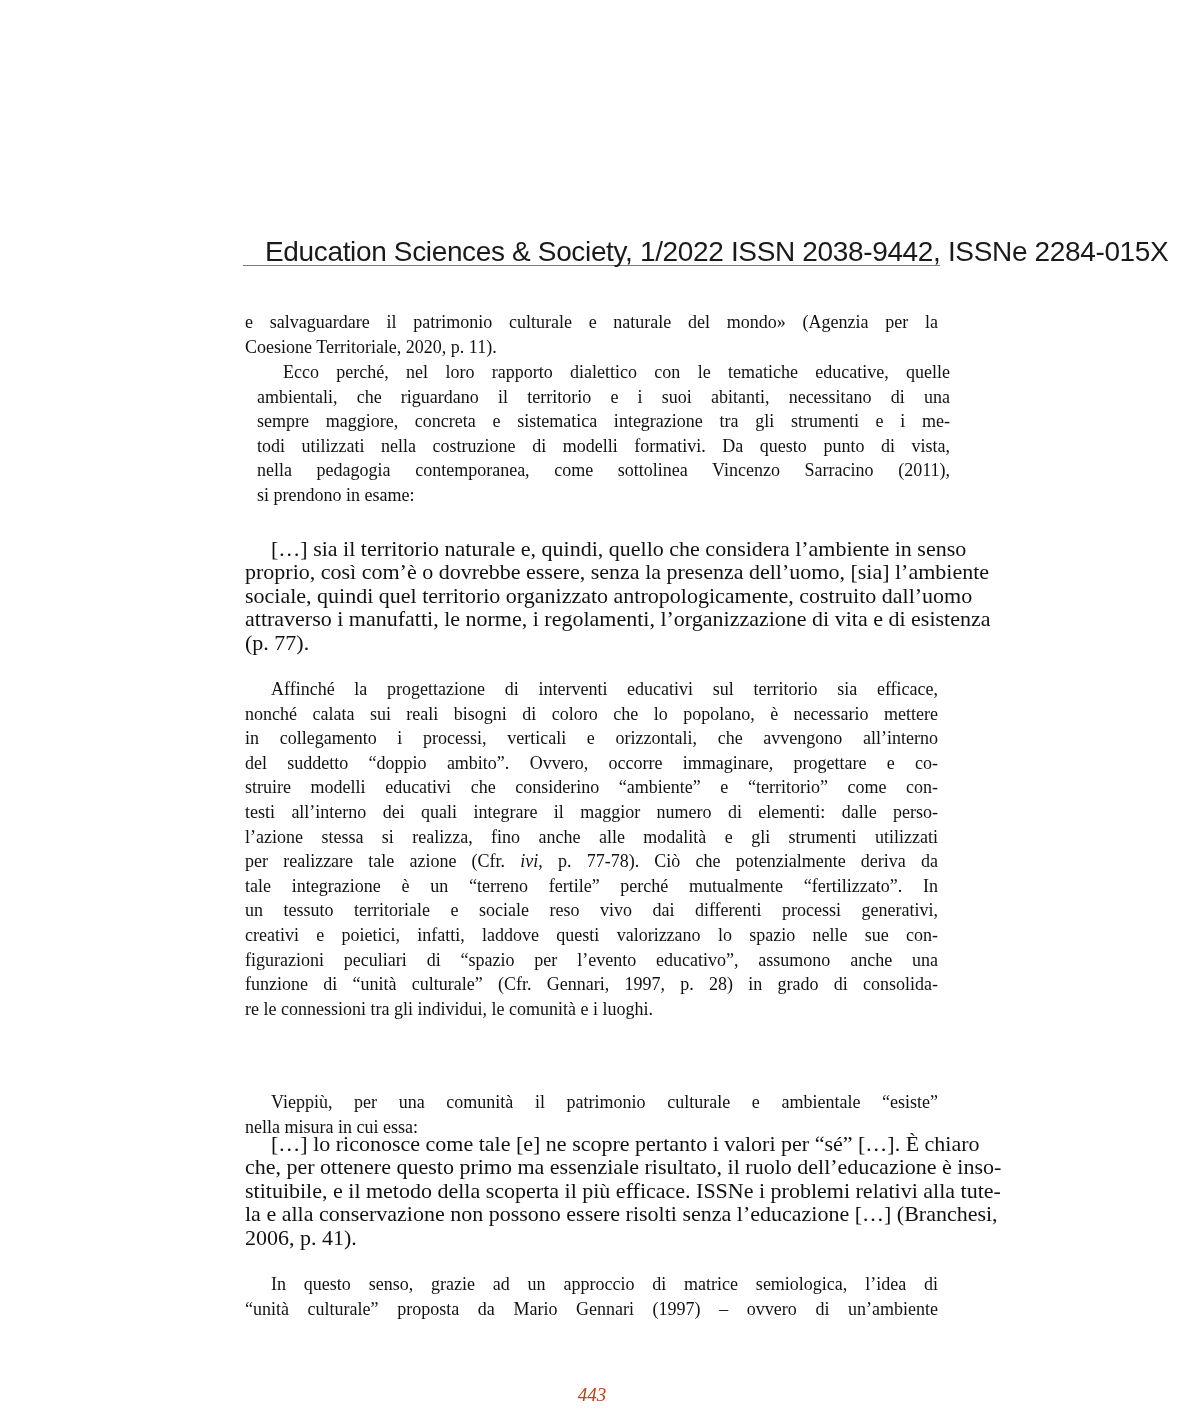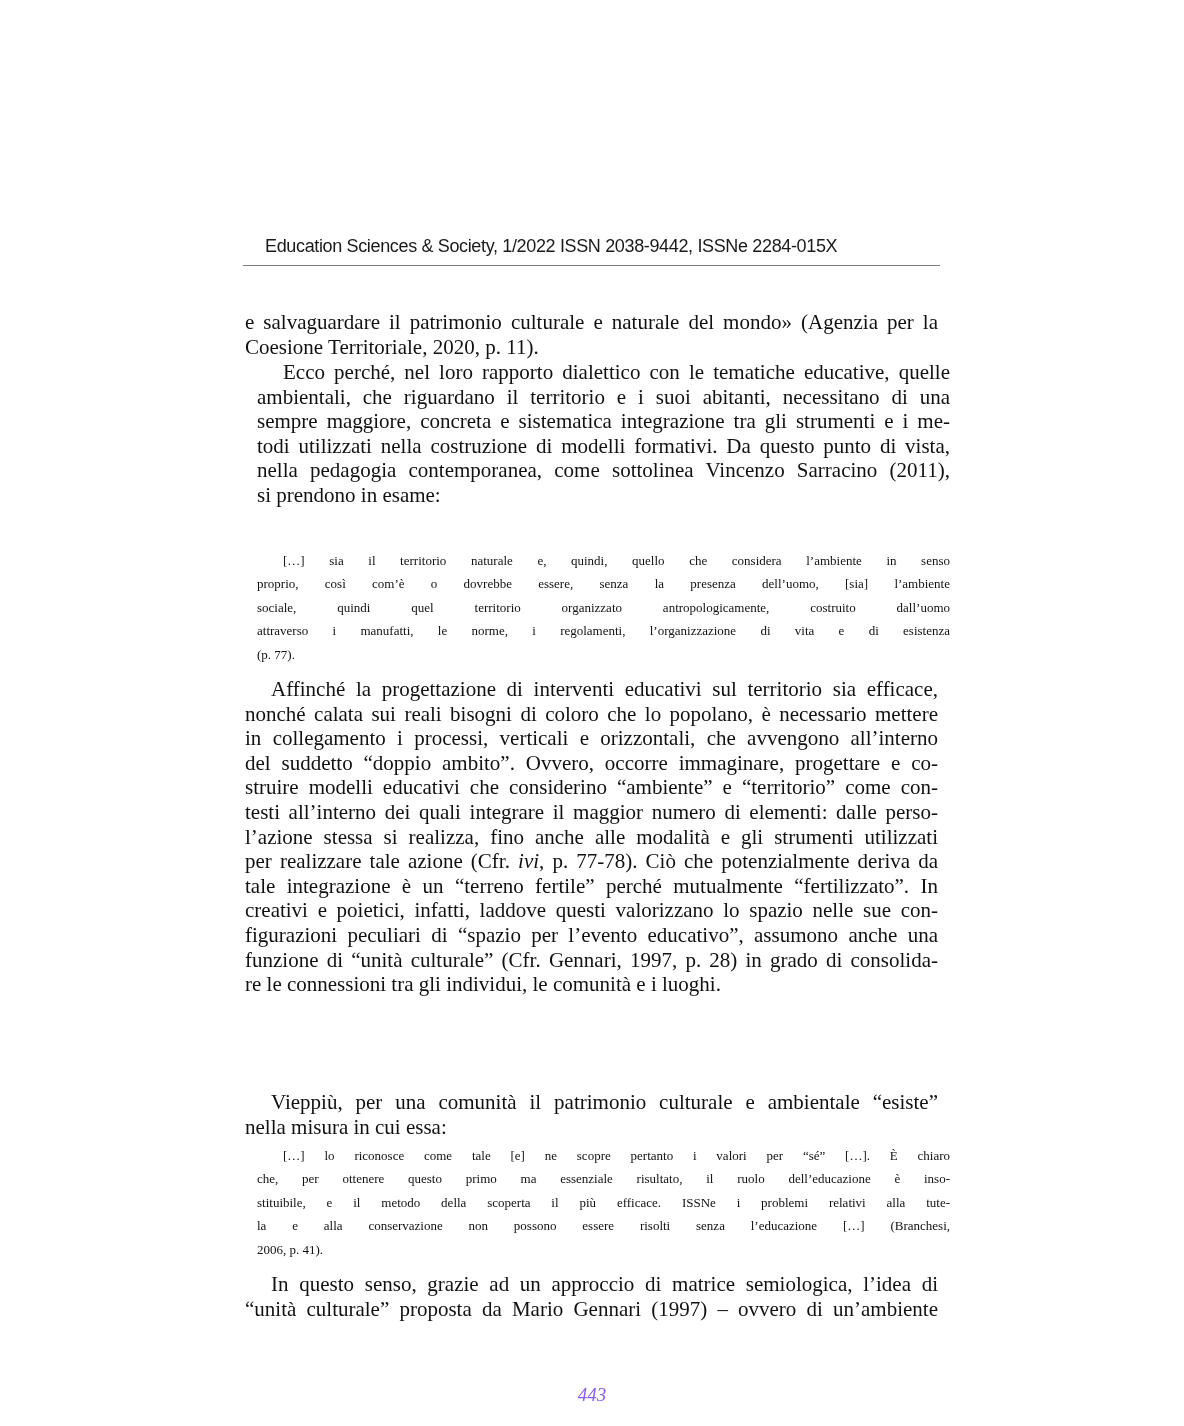--- a/index.html
+++ b/index.html
@@ -21,56 +21,56 @@
       width: 697px;
       height: 32px;
       border-bottom: 1.5px solid #7a7a7a;
       box-sizing: border-box;
     }
     .running-header-text {
       position: absolute;
       left: 22px;
       top: 2px;
       font-family: "Liberation Sans", sans-serif;
-      font-size: 18px;
+      font-size: 28px;
       letter-spacing: -0.35px;
       color: #1a1a1a;
       white-space: nowrap;
     }
     .text-block {
       position: absolute;
       left: 245px;
       top: 310px;
       width: 693px;
       font-family: "Liberation Serif", serif;
     }
     .para {
-      font-size: 21px;
+      font-size: 18px;
       line-height: 24.6px;
       text-align: justify;
       margin: 0;
       hyphens: manual;
     }
     .quote {
-      font-size: 13px;
+      font-size: 22px;
       line-height: 23.4px;
       text-align: justify;
-      margin: 12px;
+      margin: 0;
       text-indent: 26px;
     }
     .page-number {
       position: absolute;
       left: 0;
       width: 1184px;
       top: 1384px;
       text-align: center;
       font-family: "Liberation Serif", serif;
       font-style: italic;
       font-size: 19px;
-      color: #8b5cf6;
+      color: #c2410c;
     }
     .line {
       display: block;
       text-align: justify;
       text-align-last: justify;
       white-space: nowrap;
     }
     .line.last {
       text-align-last: left;
     }
@@ -110,20 +110,21 @@
   <div class="para" style="position:absolute; top:367px; width:693px;">
     <span class="line" style="padding-left:26px;">Affinché la progettazione di interventi educativi sul territorio sia efficace,</span>
     <span class="line">nonché calata sui reali bisogni di coloro che lo popolano, è necessario mettere</span>
     <span class="line">in collegamento i processi, verticali e orizzontali, che avvengono all’interno</span>
     <span class="line">del suddetto “doppio ambito”. Ovvero, occorre immaginare, progettare e co-</span>
     <span class="line">struire modelli educativi che considerino “ambiente” e “territorio” come con-</span>
     <span class="line">testi all’interno dei quali integrare il maggior numero di elementi: dalle perso-</span>
     <span class="line">l’azione stessa si realizza, fino anche alle modalità e gli strumenti utilizzati</span>
     <span class="line"><span>per realizzare tale azione (Cfr. </span><em>ivi</em><span>, p. 77-78). Ciò che potenzialmente deriva da</span></span>
     <span class="line">tale integrazione è un “terreno fertile” perché mutualmente “fertilizzato”. In</span>
+    <span class="line">un tessuto territoriale e sociale reso vivo dai differenti processi generativi,</span>
     <span class="line">creativi e poietici, infatti, laddove questi valorizzano lo spazio nelle sue con-</span>
     <span class="line">figurazioni peculiari di “spazio per l’evento educativo”, assumono anche una</span>
     <span class="line">funzione di “unità culturale” (Cfr. Gennari, 1997, p. 28) in grado di consolida-</span>
     <span class="line last">re le connessioni tra gli individui, le comunità e i luoghi.</span>
   </div>
 
   <div class="para" style="position:absolute; top:780px; width:693px;">
     <span class="line" style="padding-left:26px;">Vieppiù, per una comunità il patrimonio culturale e ambientale “esiste”</span>
     <span class="line last">nella misura in cui essa:</span>
   </div>

